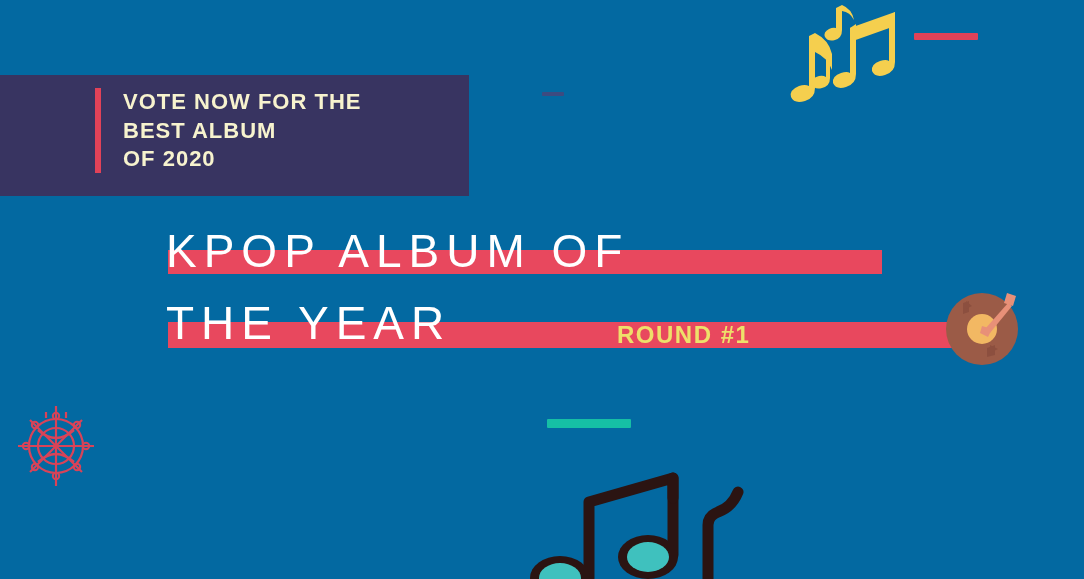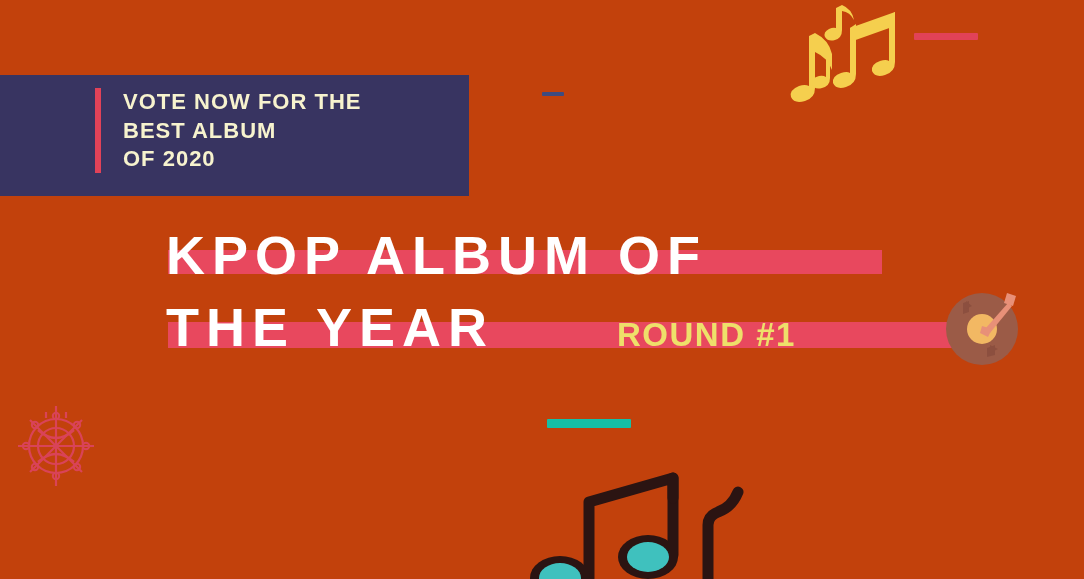--- a/index.html
+++ b/index.html
@@ -8,21 +8,21 @@
     padding: 0;
     background: #272546;
   }
   body {
     font-family: "Liberation Sans", sans-serif;
   }
   #poster {
     position: relative;
     width: 1084px;
     height: 579px;
-    background: #c2410c;
+    background: #0369a1;
     overflow: hidden;
   }
 
   
   .dash {
     position: absolute;
     border-radius: 1px;
   }
   .dash-red-top {
     left: 914px;
@@ -91,35 +91,35 @@
     left: 168px;
     top: 322px;
     width: 805px;
     height: 26px;
   }
 
   
   .title-line {
     position: absolute;
     color: #FFFFFF;
-    font-size: 54px;
-    font-weight: bold;
+    font-size: 46px;
+    font-weight: normal;
     letter-spacing: 7px;
     line-height: 1;
     white-space: nowrap;
   }
   .title-line-1 { left: 166px; top: 228px; }
   .title-line-2 { left: 166px; top: 300px; text-align: right; }
 
   .round-label {
     position: absolute;
     left: 617px;
     top: 322px;
     color: #EEE06A;
-    font-size: 33px;
+    font-size: 24px;
     font-weight: bold;
     letter-spacing: 1.5px;
     line-height: 26px;
     white-space: nowrap;
   }
 
   
   .gfx { position: absolute; }
   .gfx-notes-top   { left: 782px; top: 0px;   width: 130px; height: 130px; }
   .gfx-compass     { left: 8px;   top: 396px; width: 96px;  height: 100px; }

